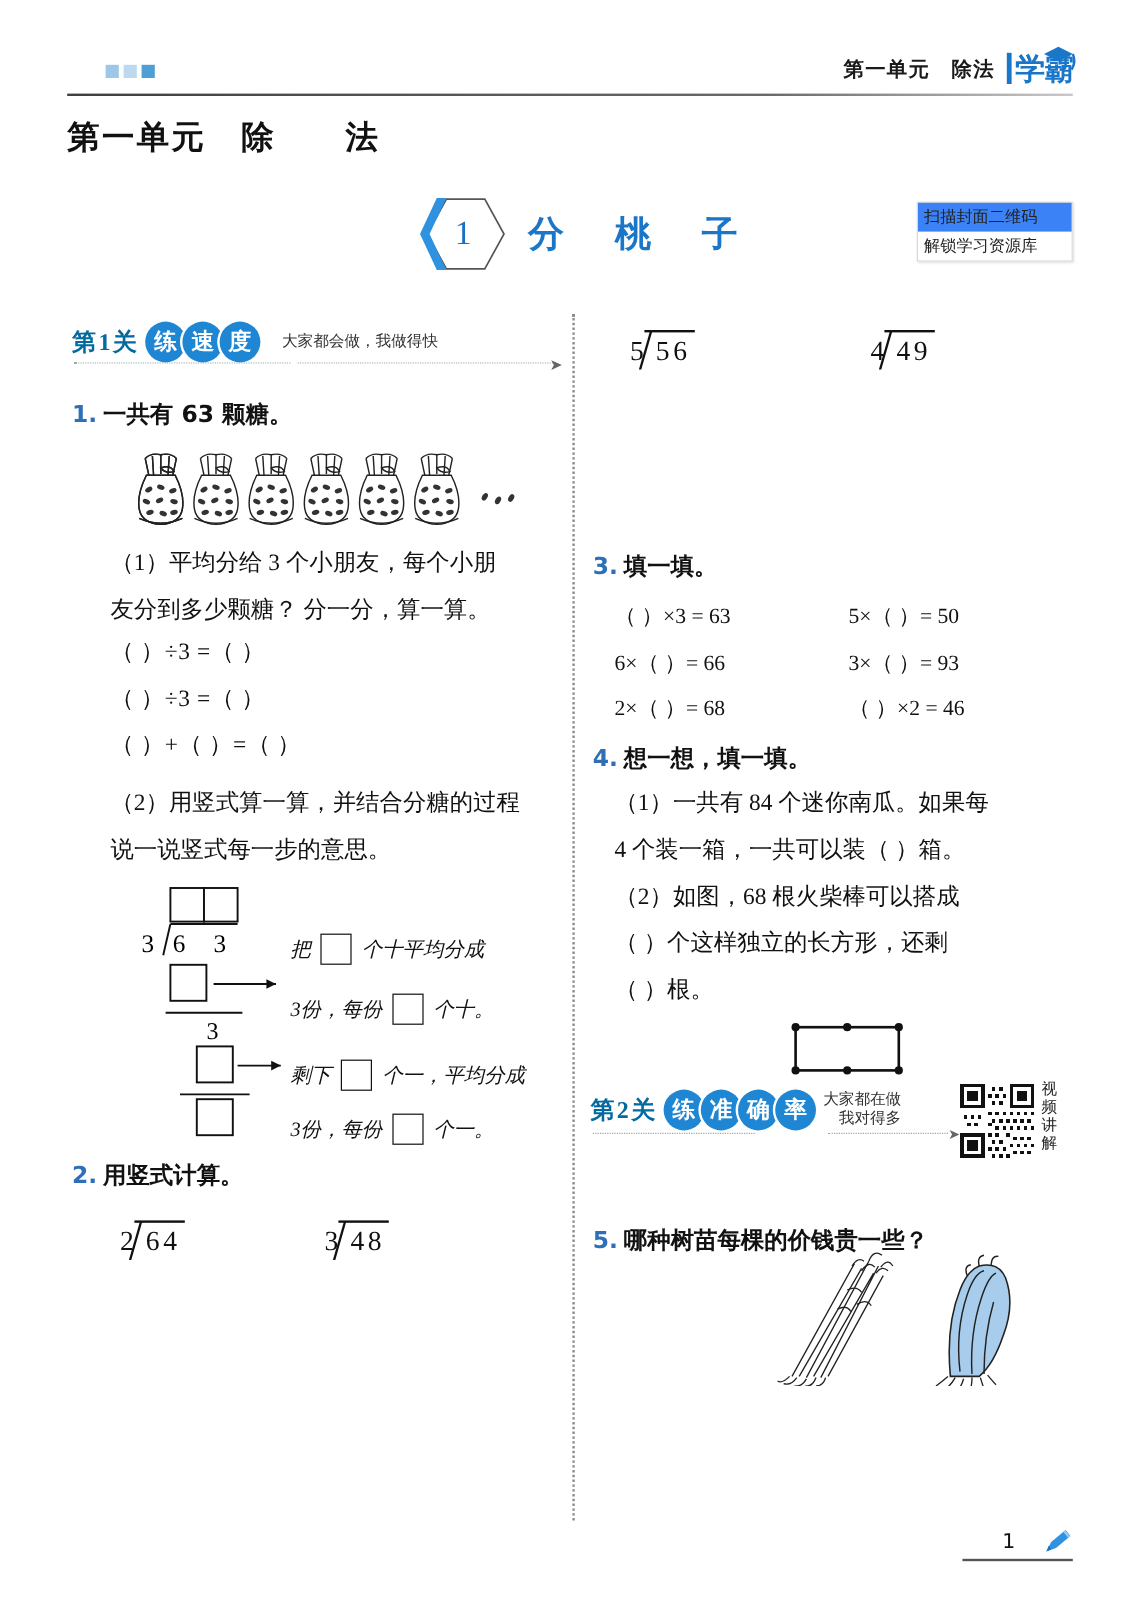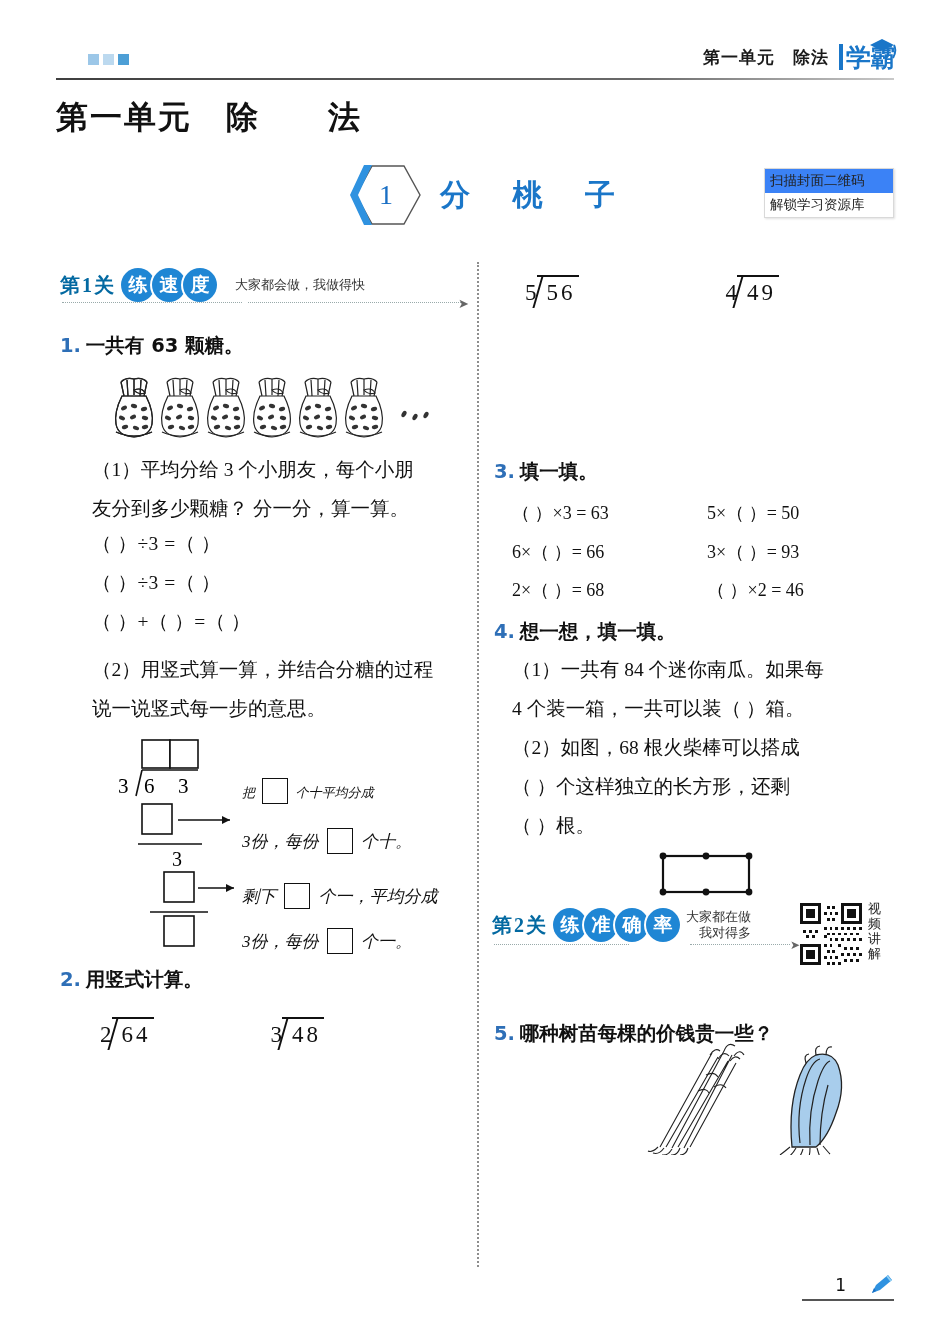--- a/index.html
+++ b/index.html
@@ -23,21 +23,21 @@
   .hdr-right { position:absolute; right:56px; top:44px; display:flex; align-items:center; gap:10px; }
   .hdr-unit { font-size:17px; letter-spacing:1px; color:#1a1a1a; font-family:"DejaVu Sans", sans-serif; font-weight:600;}
   .logo-wrap { position:relative; display:flex; align-items:center; }
   .logo-bar { width:4px; height:26px; background:#1a76c8; margin-right:3px; }
   .logo-txt { font-size:25px; font-weight:700; color:#1a76c8; font-family:"DejaVu Sans", sans-serif; letter-spacing:-1px; line-height:1;}
   .logo-cap { position:absolute; right:-4px; top:-8px; }
   .hdr-rule { position:absolute; left:56px; top:78px; width:838px; height:2px;
      background:linear-gradient(to right,#3f3f3f 0%, #6a6a6a 70%, #c9c9c9 100%); }
 
   
-  .unit-title { position:absolute; left:56px; top:96px; font-size:32px; font-weight:700;
+  .unit-title { position:absolute; left:56px; top:96px; font-size:27px; font-weight:700;
      font-family:"DejaVu Sans", sans-serif; letter-spacing:2px; color:#111; }
 
   
   .lesson { position:absolute; left:350px; top:163px; display:flex; align-items:center; }
   .hexwrap { position:relative; width:72px; height:64px; }
   .hexnum { position:absolute; left:0; top:0; width:72px; height:64px;
       display:flex; align-items:center; justify-content:center;
       font-size:28px; color:#1a6fc4; font-family:"Liberation Serif", serif; }
   .lesson-name { margin-left:18px; font-size:30px; font-weight:700; color:#1a76c8;
       font-family:"DejaVu Sans", sans-serif; letter-spacing:16px; }
@@ -243,21 +243,21 @@
       <rect x="52" y="136" width="30" height="30" fill="#fff" stroke="#111" stroke-width="1.6"></rect>
       <line x1="38" y1="176" x2="96" y2="176" stroke="#111" stroke-width="1.6"></line>
 
       <line x1="86" y1="152" x2="122" y2="152" stroke="#111" stroke-width="1.5"></line>
       <path d="M122 152 L114 148 L114 156 Z" fill="#111"></path>
 
       <rect x="52" y="180" width="30" height="30" fill="#fff" stroke="#111" stroke-width="1.6"></rect>
     </svg>
   </div>
 
-  <div style="position:absolute; left:242px; top:778px; font-size:13px; font-family:'Liberation Serif',serif; font-style:italic;">
+  <div style="position:absolute; left:242px; top:778px; font-size:17px; font-family:'Liberation Serif',serif; font-style:italic;">
     <span>把</span>
     <span class="bx" style="width:26px;height:26px;vertical-align:-7px;margin:0 4px;"></span>
     <span>个十平均分成</span>
   </div>
   <div style="position:absolute; left:242px; top:828px; font-size:17px; font-family:'Liberation Serif',serif; font-style:italic;">
     <span>3份，每份</span>
     <span class="bx" style="width:26px;height:26px;vertical-align:-7px;margin:0 4px;"></span>
     <span>个十。</span>
   </div>
   <div style="position:absolute; left:242px; top:883px; font-size:17px; font-family:'Liberation Serif',serif; font-style:italic;">

